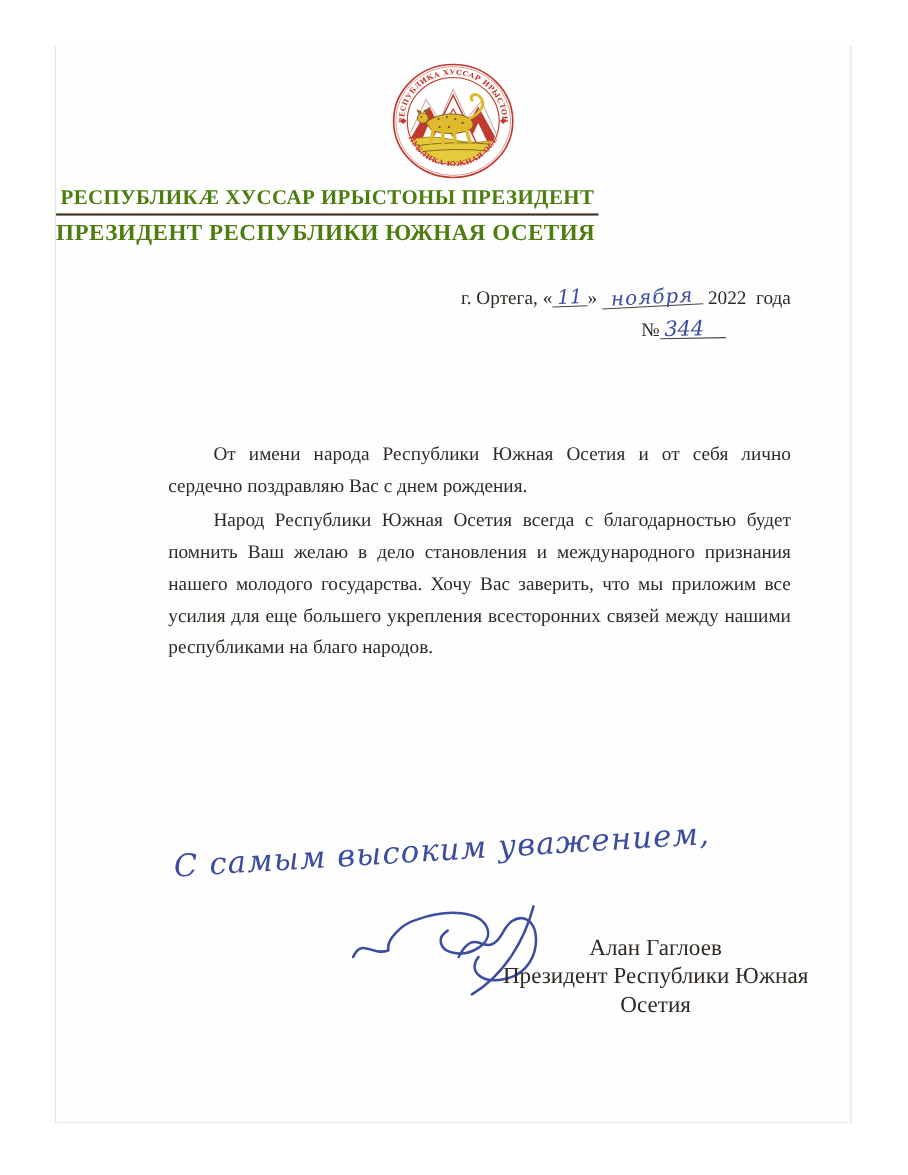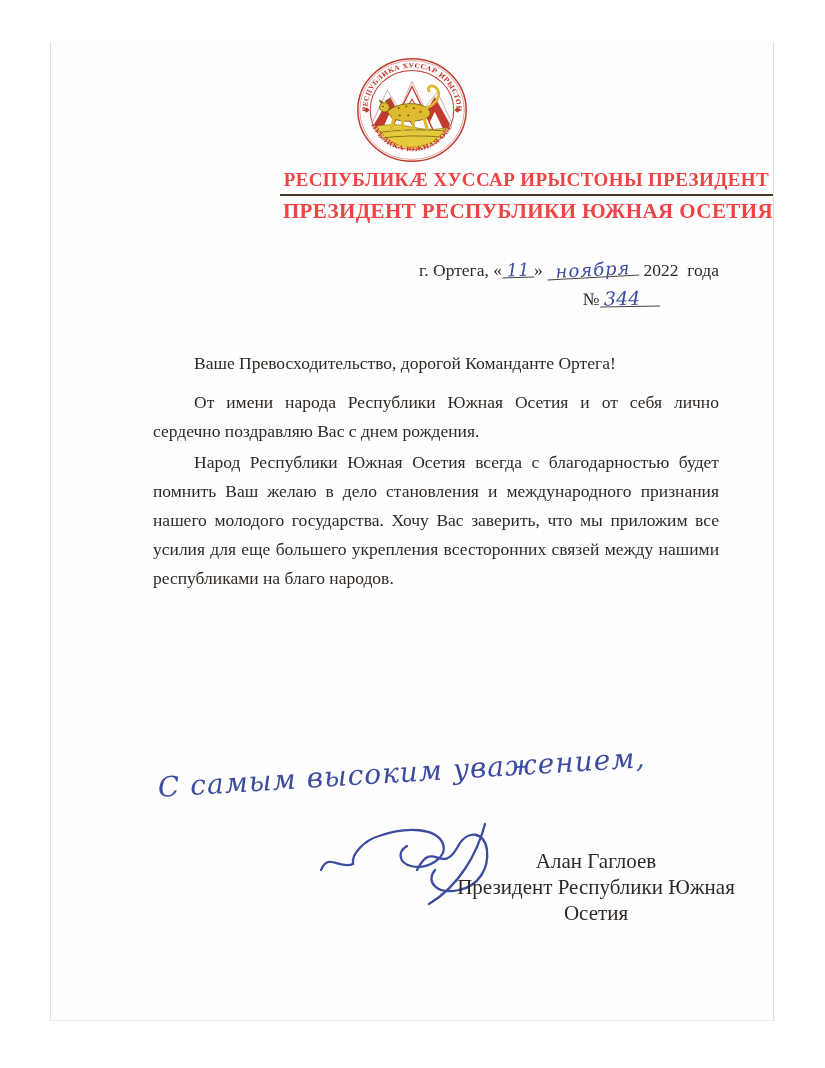--- a/index.html
+++ b/index.html
@@ -15,22 +15,22 @@
     position:absolute;left:50px;top:42px;width:722px;height:978px;
     background:#fffefe;
     border-left:1px solid #e3e3e6;
     border-right:1px solid #dddde2;
     border-bottom:1px solid #ededef;
   }
   .emblem{
     position:absolute;top:14px;left:50%;transform:translateX(-50%);
   }
   .letterhead{
-    position:absolute;top:127px;left:0;right:0;text-align:right;
-    color:#ef4444;font-weight:bold;
+    position:absolute;top:127px;left:0;right:0;text-align:left;
+    color:#4d7c0f;font-weight:bold;
   }
   .letterhead .l1{
     display:inline-block;
     font-size:19px;letter-spacing:.4px;
     padding:0 4px 3px 4px;
     border-bottom:2px solid #453627;
   }
   .letterhead .l2{
     display:block;margin-top:3px;
     font-size:21px;letter-spacing:.4px;
@@ -53,21 +53,21 @@
     line-height:15px;
   }
   .blank.day{min-width:32px;transform:rotate(-2deg);font-size:18px;}
   .blank.month{min-width:92px;transform:rotate(-3deg);font-size:18px;letter-spacing:1px;}
   .blank.num{min-width:56px;text-align:left;padding-left:4px;font-size:19px;transform:rotate(-1deg);}
   .salutation{
     position:absolute;top:311px;left:102px;width:566px;
     font-size:17.5px;text-indent:41px;
   }
   .body-text{
-    position:absolute;top:346px;left:102px;width:566px;
+    position:absolute;top:356px;left:102px;width:566px;
     font-size:17.5px;line-height:29px;text-align:justify;
   }
   .body-text p{margin:0 0 2px 0;text-indent:41px;}
   .closing{
     position:absolute;top:729px;left:106px;
     font-size:28px;letter-spacing:1px;
     transform:rotate(-3.5deg);transform-origin:left top;
     white-space:nowrap;
   }
   .sig-scribble{
@@ -150,21 +150,20 @@
 
   <div class="letterhead">
     <span class="l1">РЕСПУБЛИКÆ ХУССАР ИРЫСТОНЫ ПРЕЗИДЕНТ</span>
     <span class="l2">ПРЕЗИДЕНТ РЕСПУБЛИКИ ЮЖНАЯ ОСЕТИЯ</span>
   </div>
 
   <div class="dateline"><span>г. Ортега, «</span><span class="blank day ink">11</span><span>»</span><span> </span><span class="blank month ink">ноября</span><span> 2022  года</span></div>
 
   <div class="numline"><span>№</span><span class="blank num ink">344</span></div>
 
-  <div class="salutation">Ваше Превосходительство, дорогой Команданте Ортега!</div>
 
   <div class="body-text">
     <p>От имени народа Республики Южная Осетия и от себя лично сердечно поздравляю Вас с днем рождения.</p>
     <p>Народ Республики Южная Осетия всегда с благодарностью будет помнить Ваш желаю в дело становления и международного признания нашего молодого государства. Хочу Вас заверить, что мы приложим все усилия для еще большего укрепления всесторонних связей между нашими республиками на благо народов.</p>
   </div>
 
   <div class="closing ink">С самым высоким уважением,</div>
 
   <div class="sig-scribble">
     <svg width="260" height="100" viewBox="0 0 260 100">

